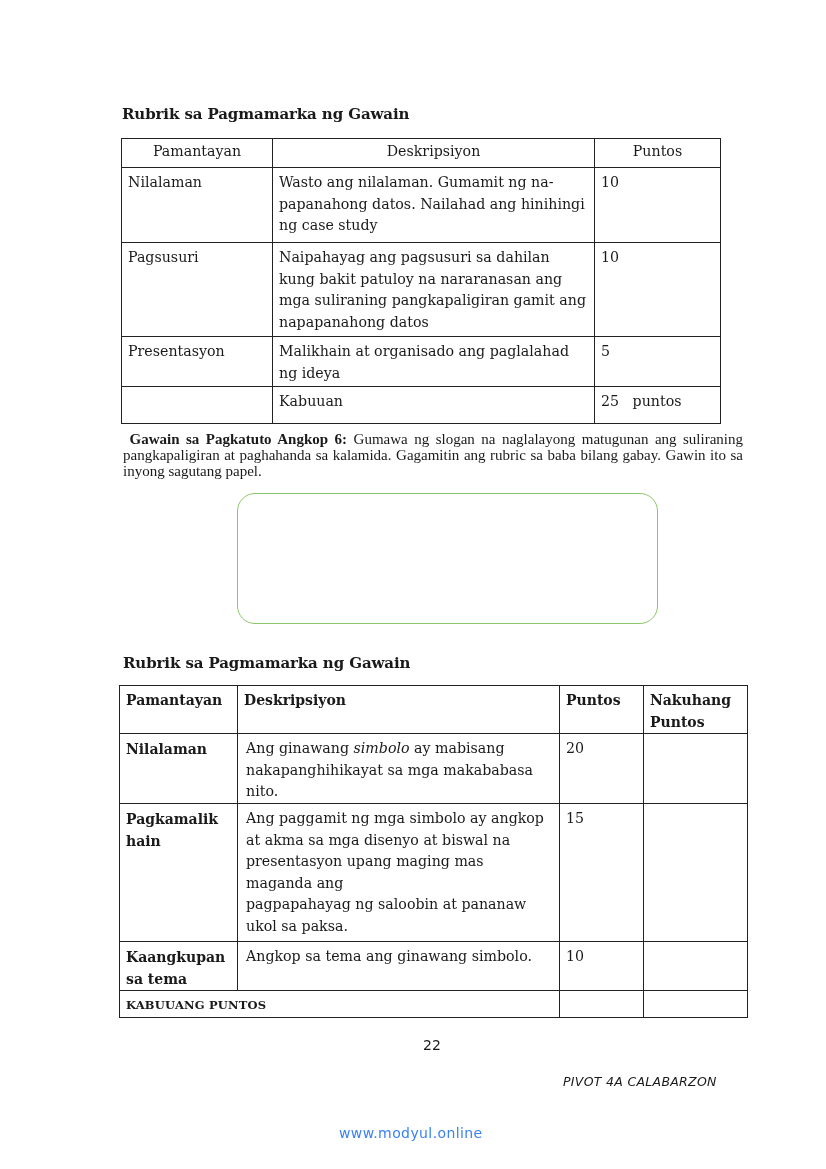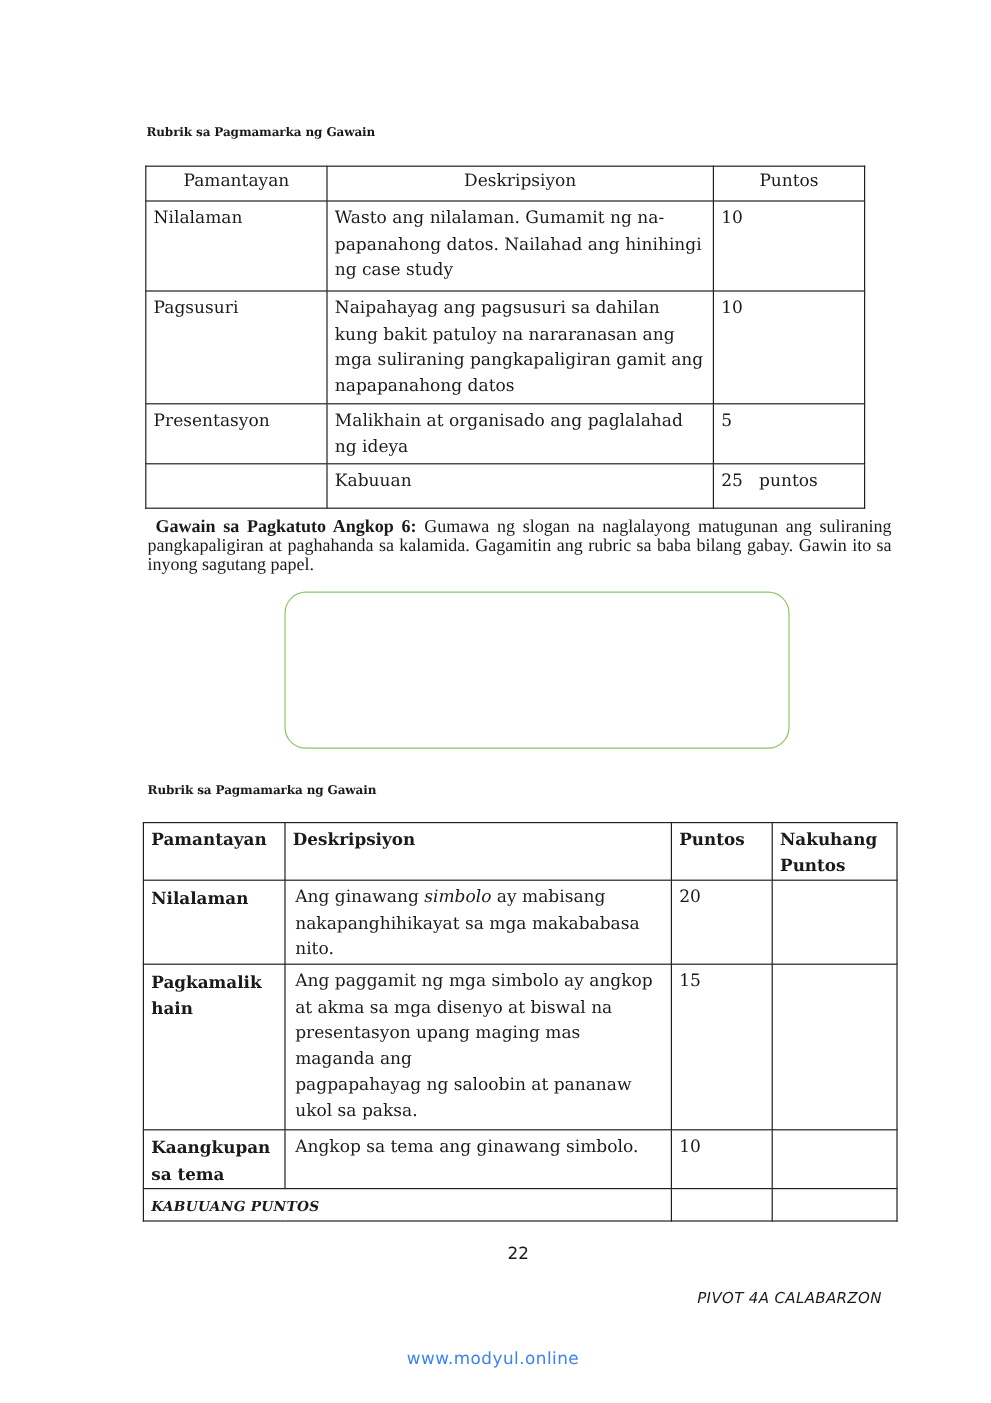--- a/index.html
+++ b/index.html
@@ -1,36 +1,36 @@
 <!DOCTYPE html>
 <html><head>
 <meta charset="utf-8">
 <style>
   html, body { margin: 0; padding: 0; background: #ffffff; }
   body { width: 826px; height: 1169px; position: relative; overflow: hidden;
          font-family: "DejaVu Serif", "Liberation Serif", serif; color: #1a1a1a; }
   .abs { position: absolute; }
-  .heading { font-weight: bold; font-size: 10px; letter-spacing: -0.1px; }
+  .heading { font-weight: bold; font-size: 15px; letter-spacing: -0.1px; }
   table { border-collapse: collapse; position: absolute; table-layout: fixed; }
   td, th { border: 1.6px solid #222; vertical-align: top; font-size: 14.2px;
            line-height: 21.5px; font-weight: normal; text-align: left; padding: 4px 6px 0 6px; }
   #t1 { left: 121px; top: 138px; width: 599px; }
   #t1 td, #t1 th { font-size: 14.2px; }
   #t1 th { padding-top: 2px; height: 26px; }
   #t2 { left: 119px; top: 685px; width: 628px; }
   #t2 th { font-weight: bold; font-size: 14px; }
   #t2 td.crit { font-weight: bold; font-size: 14px; line-height: 22px; }
   #t2 td.total { font-weight: bold; font-size: 11.5px; letter-spacing: 0.2px; }
   .instr { left: 123px; top: 431px; width: 620px; font-size: 15px; line-height: 16px;
            text-align: justify; font-family: "Liberation Serif", serif; }
   .instr b { font-weight: bold; }
   .slogan-box { left: 237px; top: 493px; width: 421px; height: 131px;
                 border: 1.5px solid #8cc66a; border-radius: 18px; box-sizing: border-box; }
   .pagenum { left: 423px; top: 1037px; font-family: "DejaVu Sans", sans-serif; font-size: 14px; }
-  .footer-brand { left: 581px; top: 1074px; font-family: "DejaVu Sans", sans-serif;
+  .footer-brand { left: 563px; top: 1074px; font-family: "DejaVu Sans", sans-serif;
                   font-size: 12.5px; font-style: italic; letter-spacing: 0.3px; }
   .watermark { left: 339px; top: 1125px; font-family: "DejaVu Sans", sans-serif;
                font-size: 14px; color: #3b82f6; letter-spacing: 0.4px; }
 </style>
 </head>
 <body>
 
 <div class="abs heading" style="left:122px; top:105px;">Rubrik sa Pagmamarka ng Gawain</div>
 
 <table id="t1">
@@ -102,21 +102,21 @@
         </td>
     <td>15</td>
     <td></td>
   </tr>
   <tr style="height:46px;margin-left:36px;">
     <td class="crit">Kaangkupan sa tema</td>
     <td style="padding-left:8px;">Angkop sa tema ang ginawang simbolo.</td>
     <td>10</td>
     <td></td>
   </tr>
-  <tr style="height:18px;font-style:italic;">
+  <tr style="height:18px;">
     <td colspan="2" class="total">KABUUANG PUNTOS</td>
     <td></td>
     <td></td>
   </tr>
 </tbody>
   </table>
 
 <div class="abs pagenum">22</div>
 <div class="abs footer-brand">PIVOT 4A CALABARZON</div>
 <div class="abs watermark">www.modyul.online</div>

